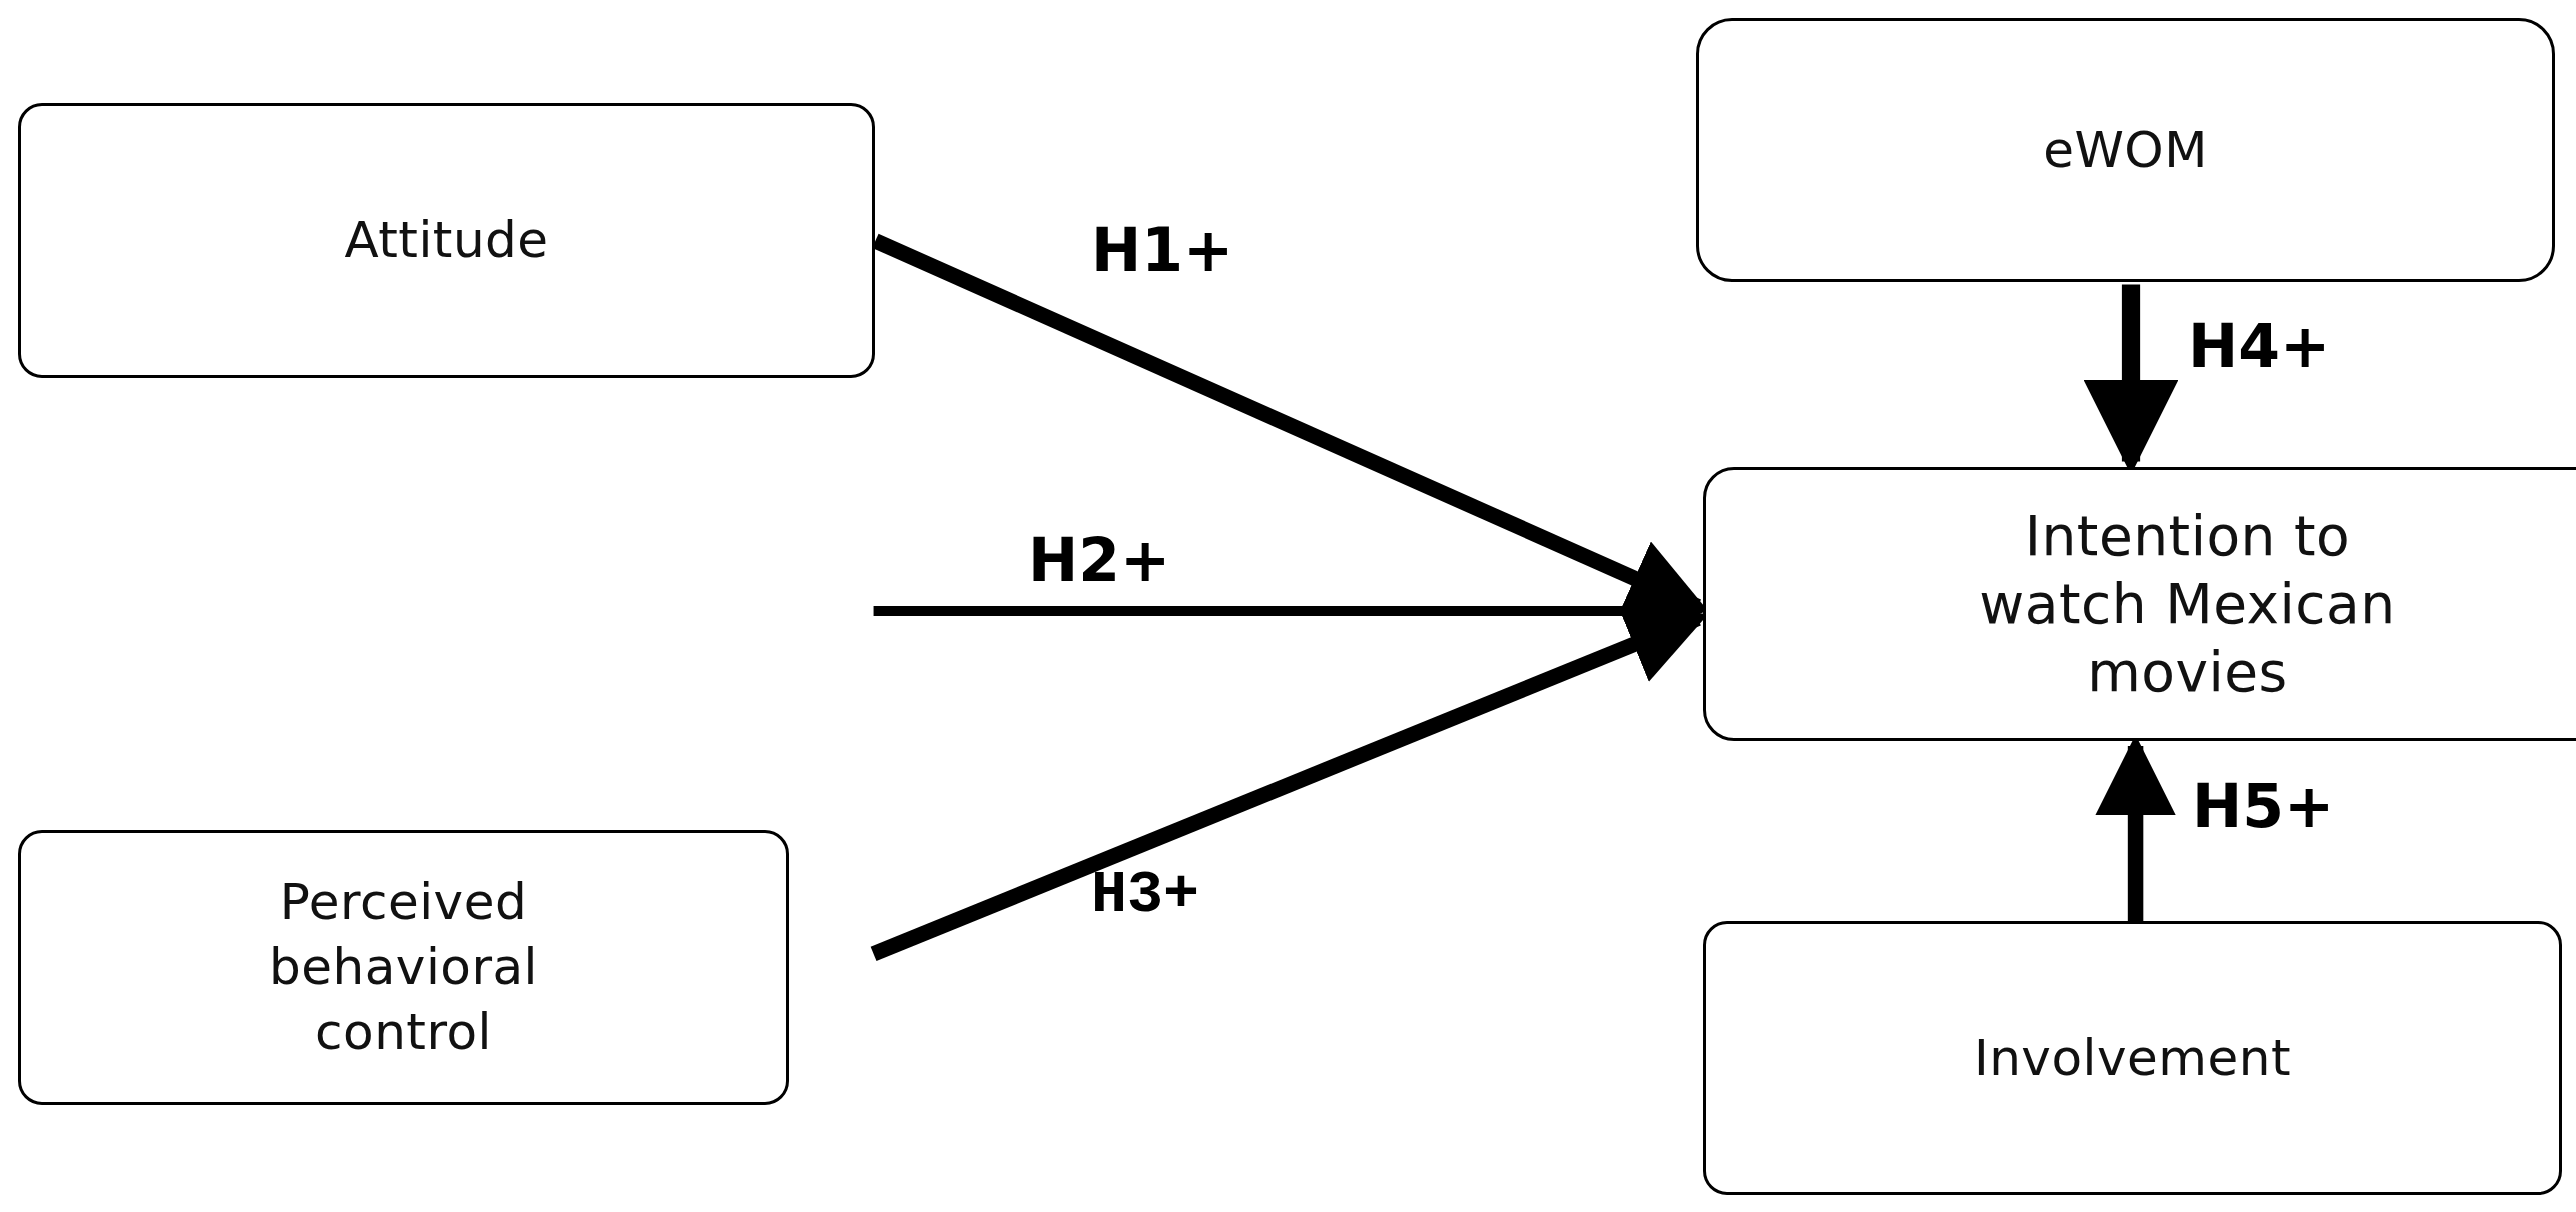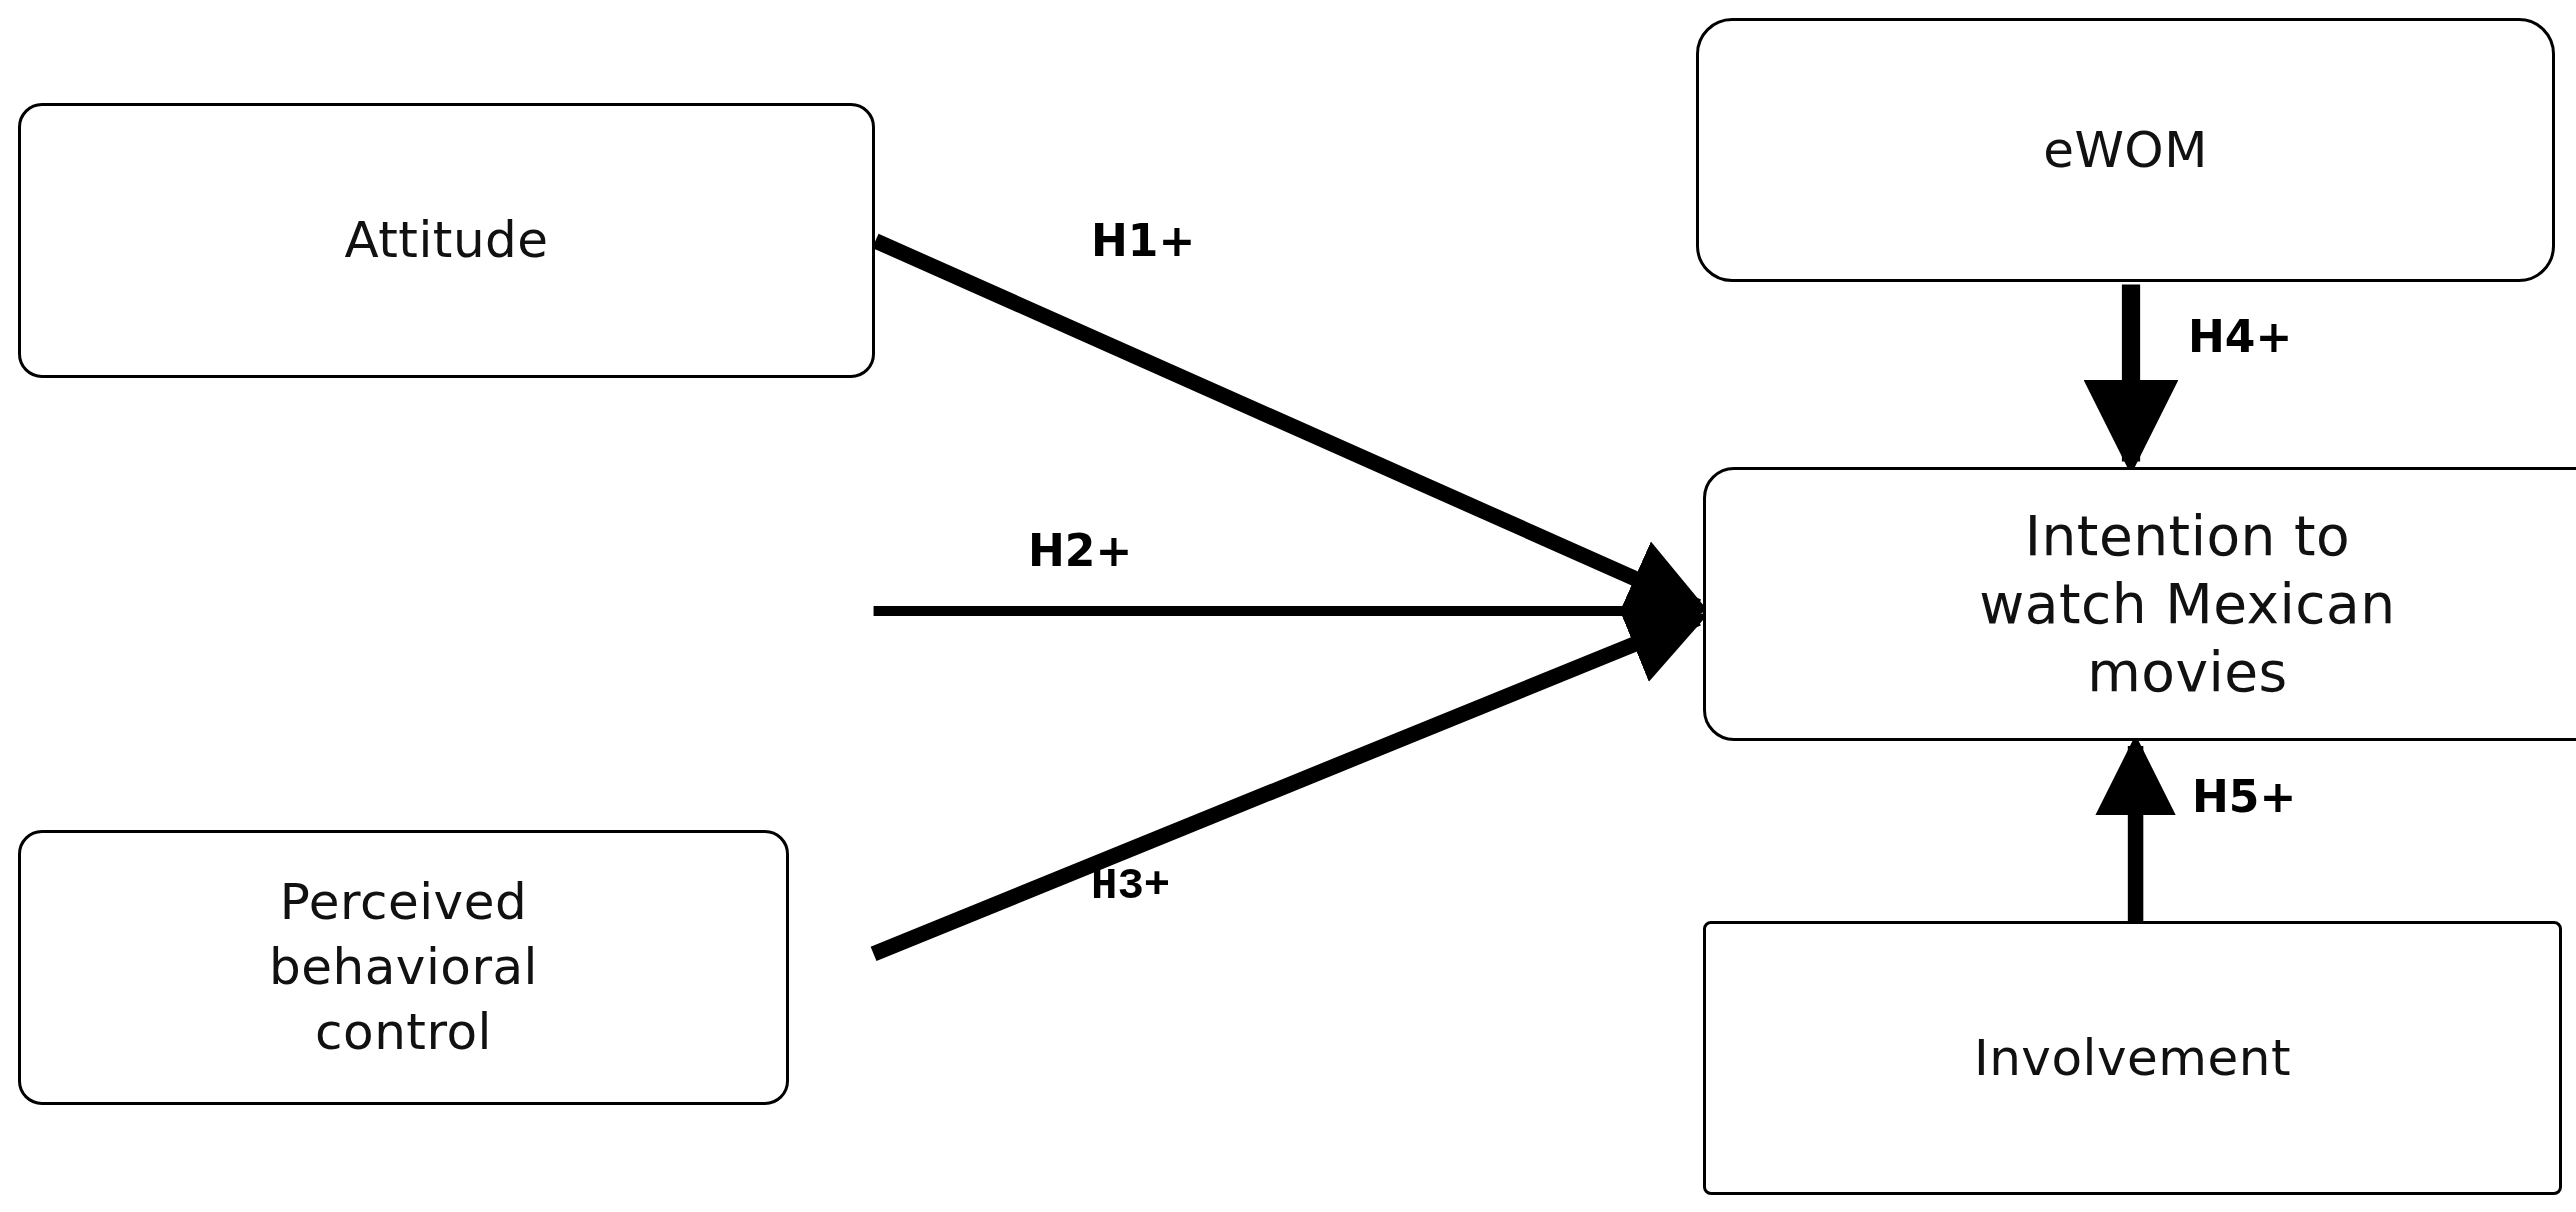--- a/index.html
+++ b/index.html
@@ -48,28 +48,28 @@
     white-space: pre-line;
     padding: 0 12.8px;
   }
   
   #node-attitude      { left: 18px;   top: 103px;  width: 857px; height: 275px; }
   #node-subjective    { left: 18px;   top: 465px;  width: 857px; height: 279px; }
   #node-pbc          { left: 18px;   top: 830px;  width: 771px; height: 275px; }
   
   #node-ewom         { left: 1696px; top: 18px;   width: 859px; height: 264px; border-radius: 36px; }
   #node-intention    { left: 1703px; top: 467px;  width: 969px; height: 274px; border-radius: 31px; }
-  #node-involvement  { left: 1703px; top: 921px; width: 859px; height: 274px; border-radius: 8px; }
+  #node-involvement  { left: 1703px; top: 921px; width: 859px; height: 274px; border-radius: 24px; }
 
   #node-intention .node-label { font-size: 55px; line-height: 1.24; }
 
   .edge-label {
     position: absolute;
     font-family: "DejaVu Sans", sans-serif;
-    font-size: 44px;
+    font-size: 60px;
     font-weight: bold;
     color: #000000;
     letter-spacing: 0px;
     white-space: nowrap;
     z-index: 4;
   }
   #label-h1 { left: 1091px; top: 215px; }
   #label-h2 { left: 1028px; top: 525px; }
   #label-h3 { left: 1091px; top: 861px; font-family: Liberation Mono, monospace; }
   #label-h4 { left: 2188px; top: 311px; }

